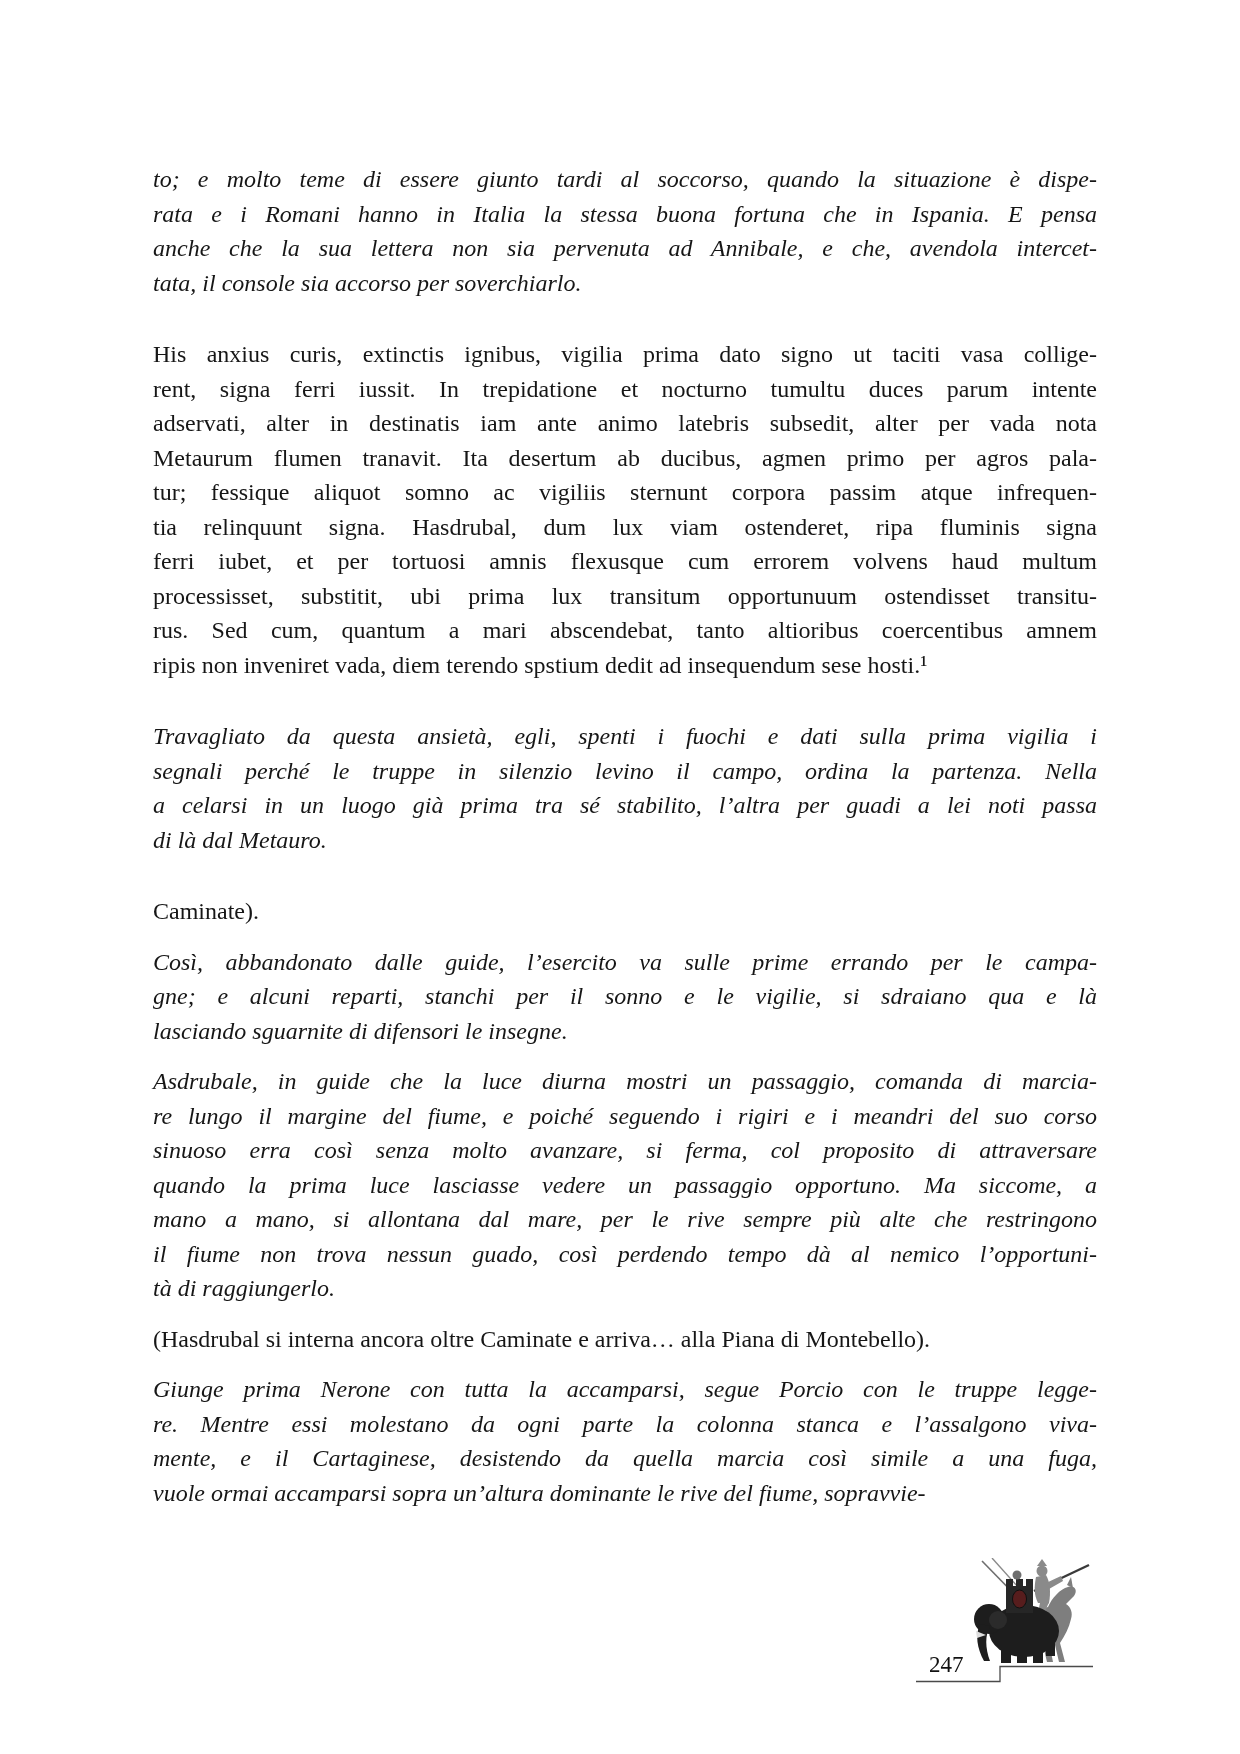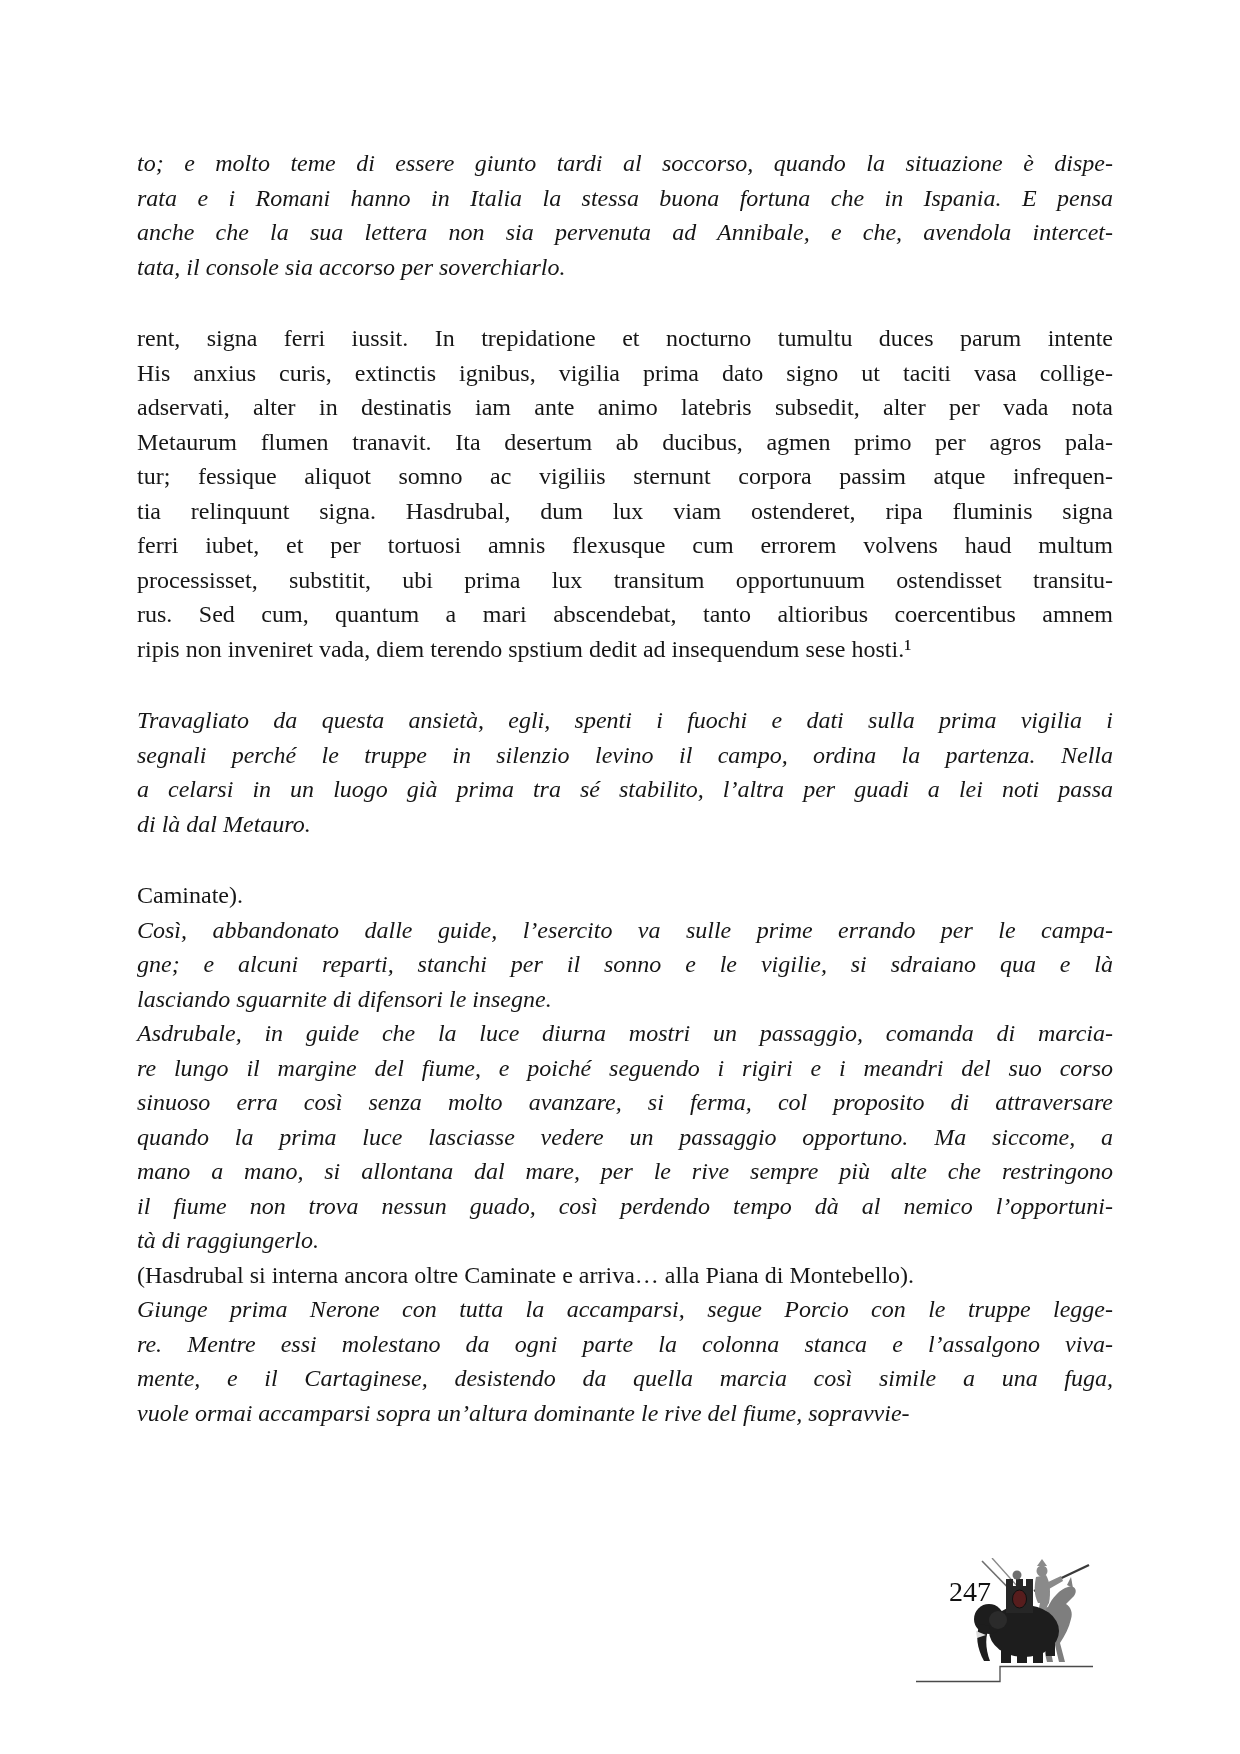--- a/index.html
+++ b/index.html
@@ -12,38 +12,37 @@
     font-family: "Liberation Serif", serif;
     color: #161616;
     overflow: hidden;
   }
   .text-block {
     position: absolute;
     left: 137px;
     top: 146px;
     width: 976px;
   }
-  .para { margin: 0; font-family: Liberation Serif, serif; }
+  .para { margin: 16px; font-family: Liberation Serif, serif; }
   .para.gap { margin-bottom: 37px; }
   .line {
     font-size: 24px;
     line-height: 34.5px;
     text-align: justify;
     text-align-last: justify;
   }
   .para.italic .line { font-style: italic; }
   .line.last { text-align-last: left; }
 
   .page-number {
     position: absolute;
     left: 929px;
-    top: 1576px;
-    font-size: 28px;
+    top: 1652px;
+    font-size: 23px;
     color: #111;
-    margin-left: 20px;
   }
   .rule-svg {
     position: absolute;
     left: 916px;
     top: 1659px;
   }
   .elephant-svg {
     position: absolute;
     left: 972px;
     top: 1558px;
@@ -55,22 +54,22 @@
 <div class="page">
 
   <div class="text-block">
       <div class="para italic gap">
         <div class="line">to; e molto teme di essere giunto tardi al soccorso, quando la situazione è dispe-</div>
         <div class="line">rata e i Romani hanno in Italia la stessa buona fortuna che in Ispania. E pensa</div>
         <div class="line">anche che la sua lettera non sia pervenuta ad Annibale, e che, avendola intercet-</div>
         <div class="line last">tata, il console sia accorso per soverchiarlo.</div>
       </div>
       <div class="para roman gap">
+        <div class="line">His anxius curis, extinctis ignibus, vigilia prima dato signo ut taciti vasa collige-</div>
         <div class="line">rent, signa ferri iussit. In trepidatione et nocturno tumultu duces parum intente</div>
-        <div class="line">His anxius curis, extinctis ignibus, vigilia prima dato signo ut taciti vasa collige-</div>
         <div class="line">adservati, alter in destinatis iam ante animo latebris subsedit, alter per vada nota</div>
         <div class="line">Metaurum flumen tranavit. Ita desertum ab ducibus, agmen primo per agros pala-</div>
         <div class="line">tur; fessique aliquot somno ac vigiliis sternunt corpora passim atque infrequen-</div>
         <div class="line">tia relinquunt signa. Hasdrubal, dum lux viam ostenderet, ripa fluminis signa</div>
         <div class="line">ferri iubet, et per tortuosi amnis flexusque cum errorem volvens haud multum</div>
         <div class="line">processisset, substitit, ubi prima lux transitum opportunuum ostendisset transitu-</div>
         <div class="line">rus. Sed cum, quantum a mari abscendebat, tanto altioribus coercentibus amnem</div>
         <div class="line last">ripis non inveniret vada, diem terendo spstium dedit ad insequendum sese hosti.¹</div>
       </div>
       <div class="para italic gap">

